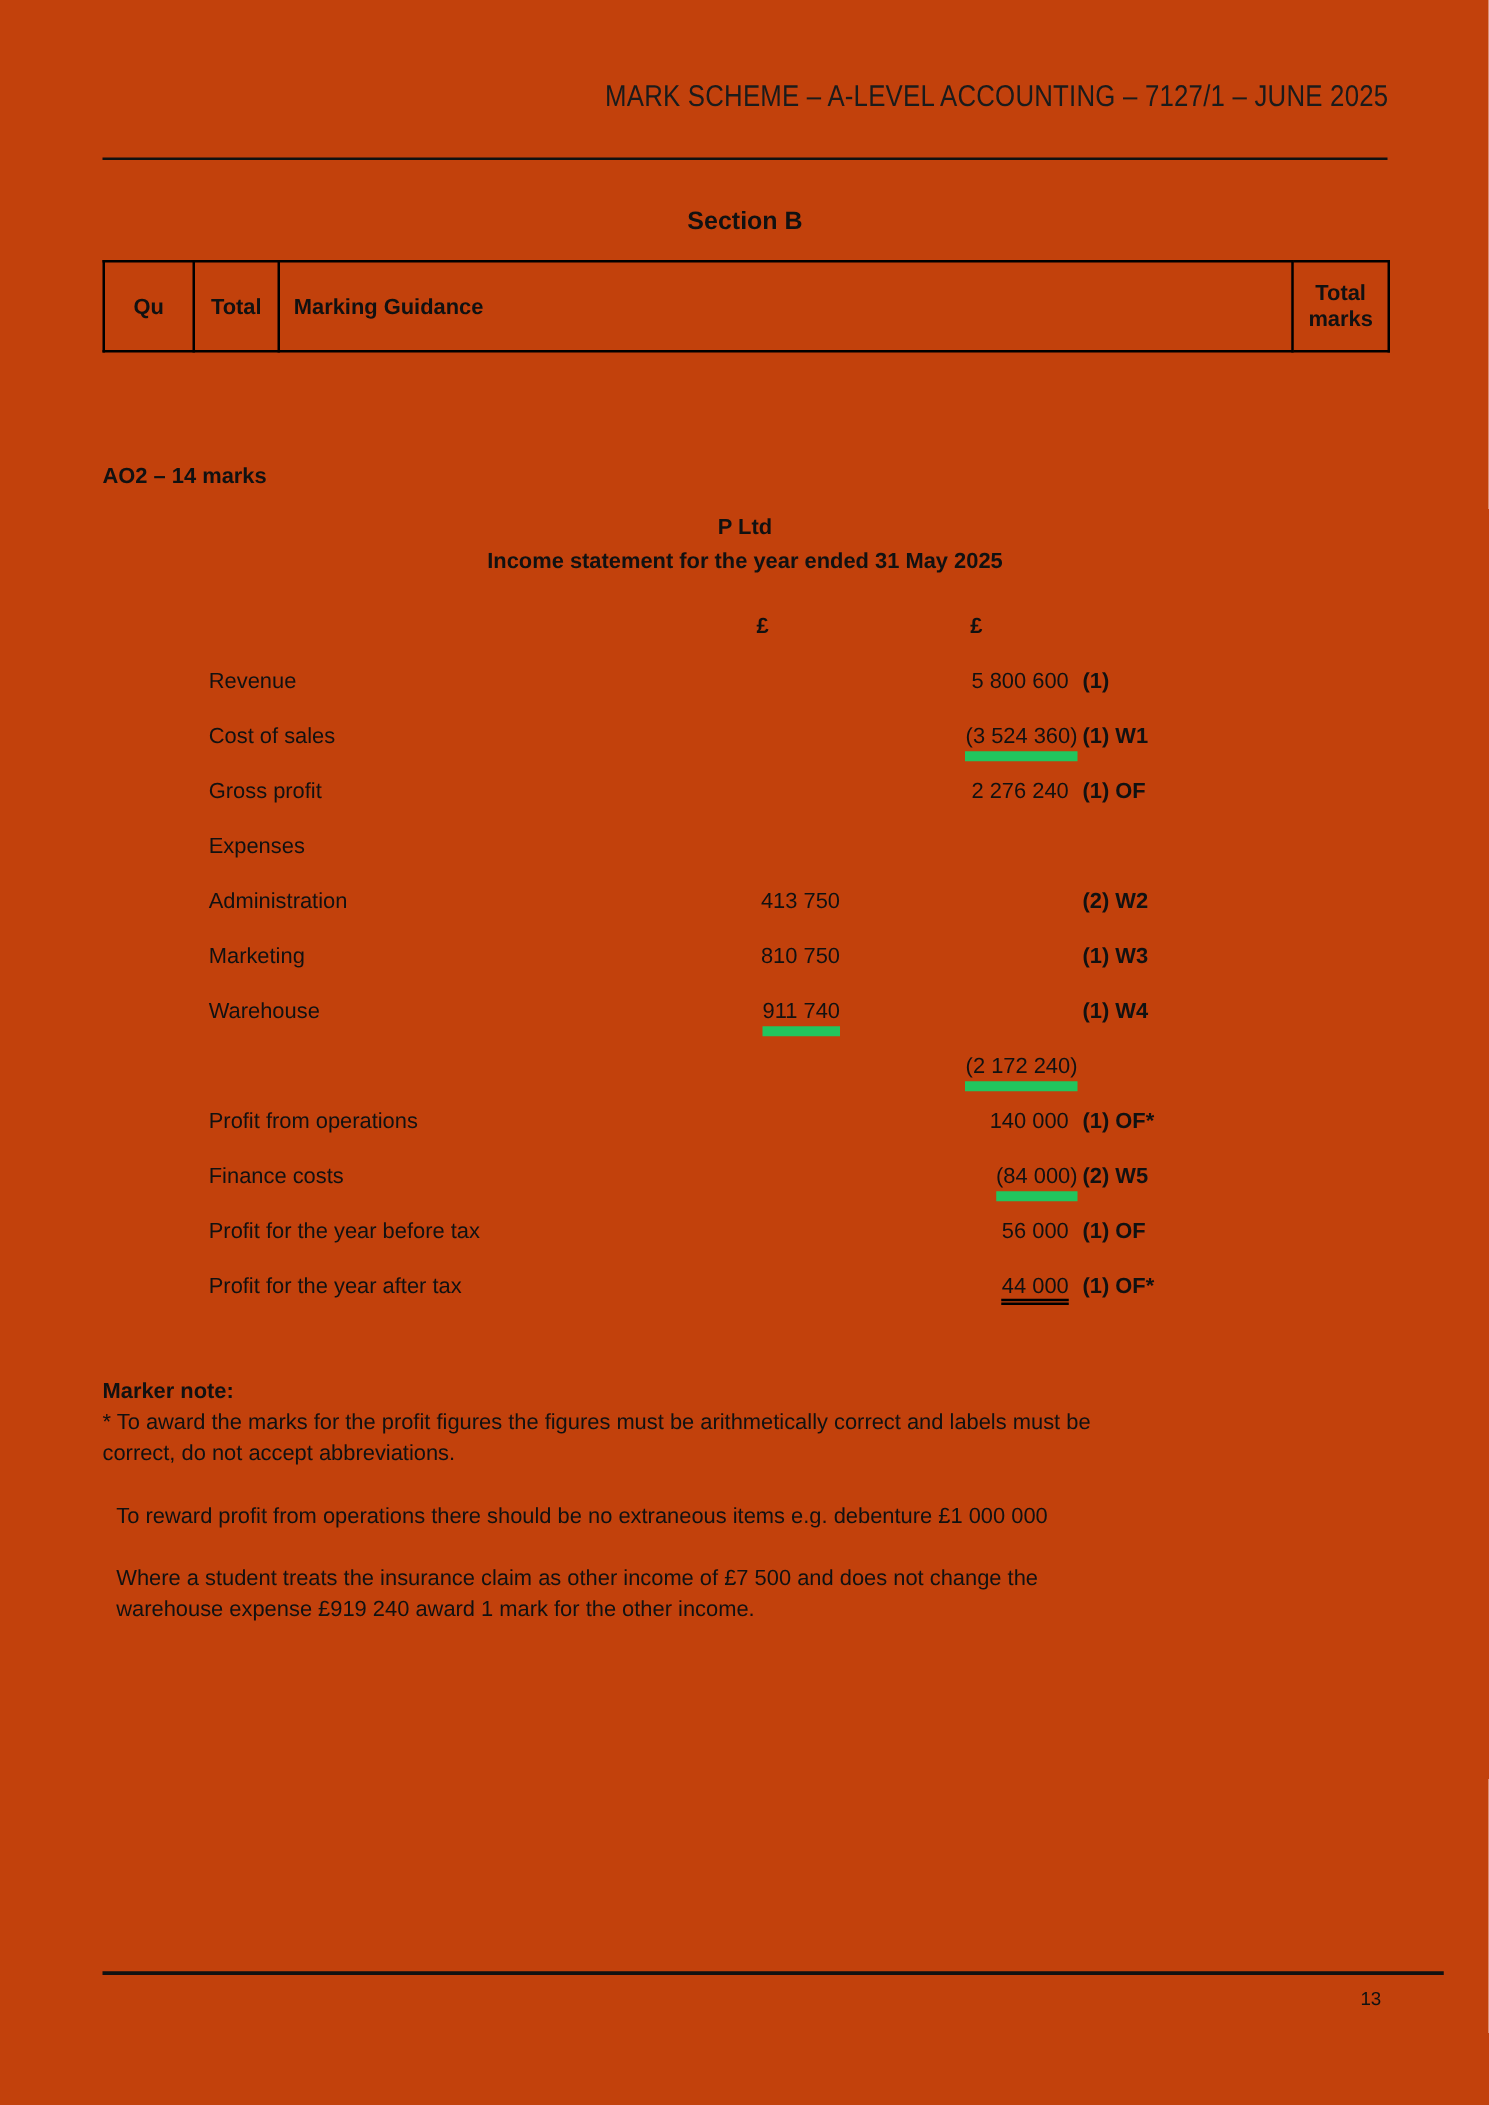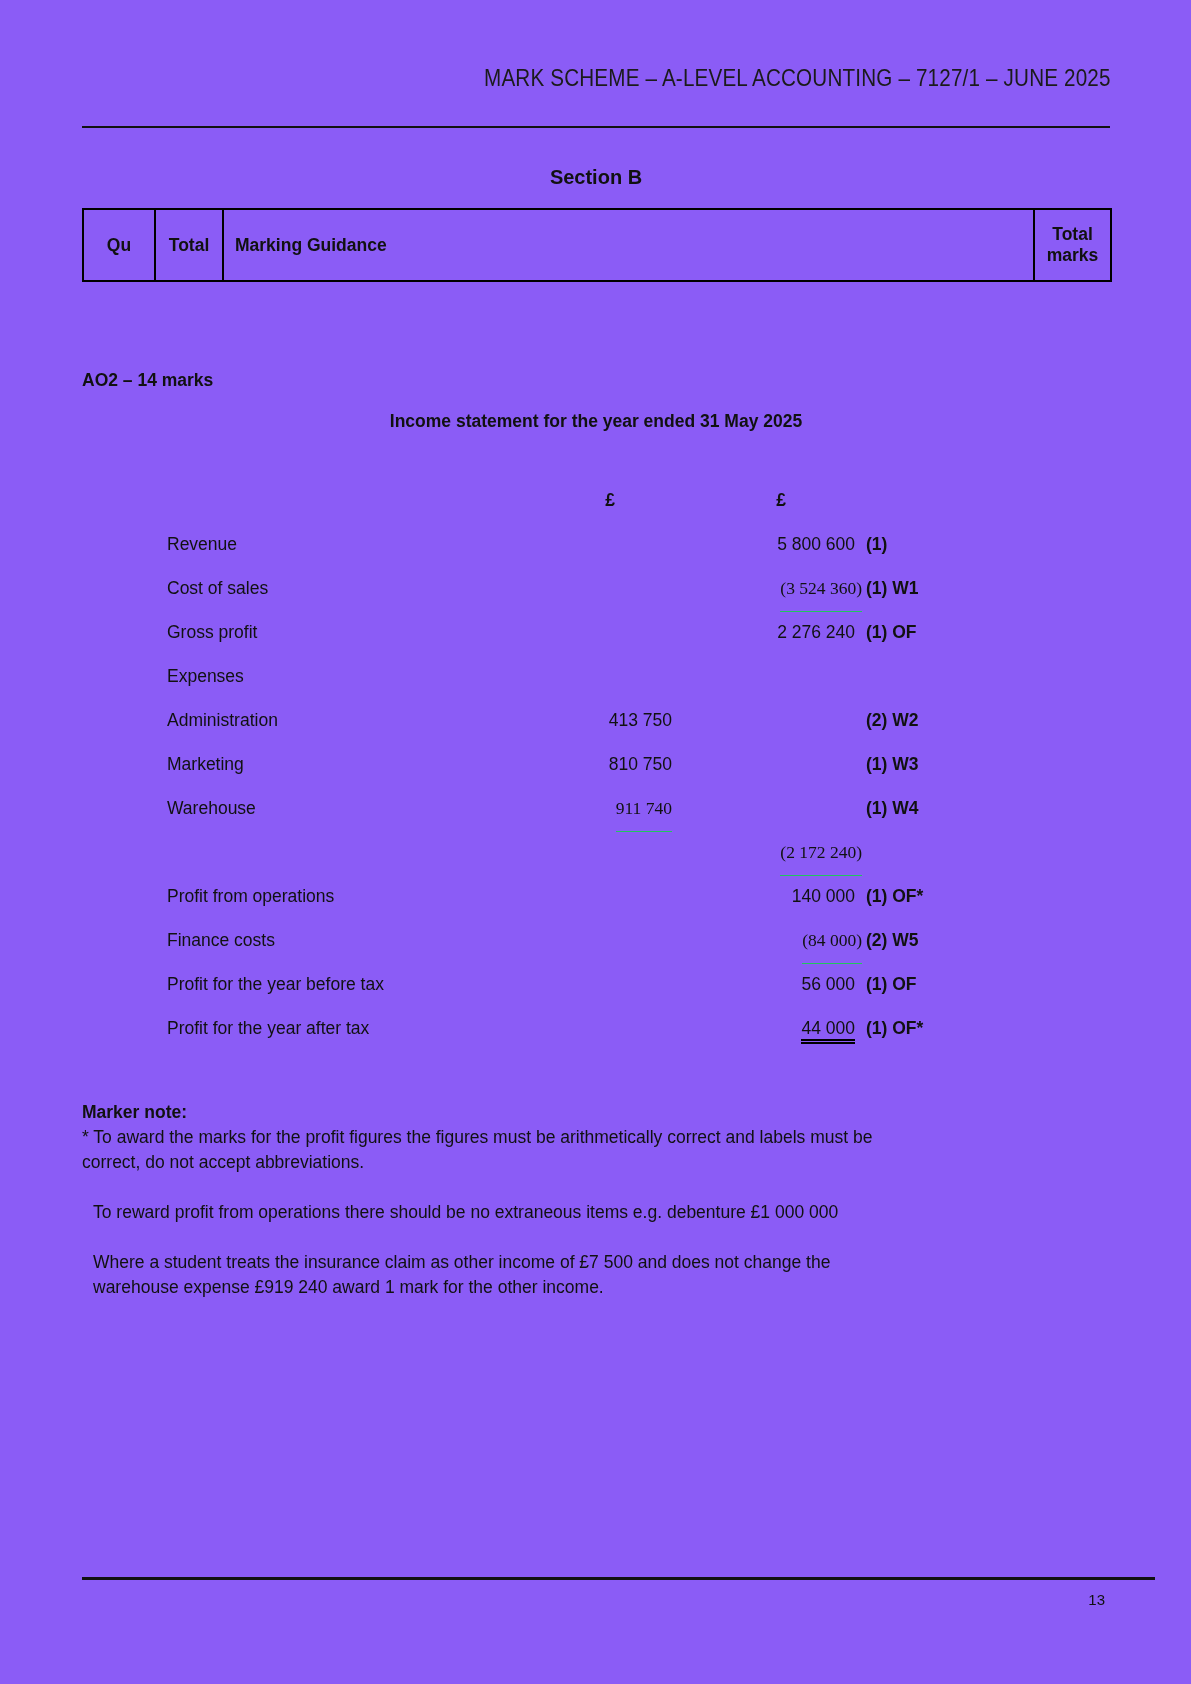--- a/index.html
+++ b/index.html
@@ -1,17 +1,17 @@
 <!DOCTYPE html>
 <html><head>
 <meta charset="utf-8">
 <style>
   html,body { margin:0; padding:0; background:#ffffff; }
   body { font-family:"Liberation Sans", sans-serif; color:#111; }
-  .page { position:relative; width:1191px; height:1684px; background:#8b5cf6; overflow:hidden; }
+  .page { position:relative; width:1191px; height:1684px; background:#c2410c; overflow:hidden; }
 
   
   .doc-header {
     position:absolute; top:64px; right:80px;
     font-size:24px; color:#1b1b1b; white-space:nowrap;
     transform:scaleX(0.86); transform-origin:100% 50%;
     letter-spacing:0.2px;
   }
   .rule-top { position:absolute; left:82px; top:126px; width:1028px; height:2px; background:#111; }
 
@@ -36,21 +36,21 @@
   
   .statement { position:absolute; left:167px; top:490px; width:770px; font-size:17.5px; }
   .st-row { display:flex; align-items:baseline; line-height:20px; margin-bottom:24px; }
   .st-label { flex:1; }
   .st-a1 { width:124px; text-align:right; }
   .st-a2 { width:132px; text-align:right; margin-left:58px; padding-right:7px; box-sizing:border-box; }
   .st-marks { width:75px; padding-left:4px; font-weight:bold; box-sizing:border-box; white-space:nowrap; }
   .cur { font-weight:bold; text-align:center; }
   .st-a2.cur { padding-right:30px; }
   .neg { margin-right:-7px; }
-  .u1 { border-bottom:1px solid #22c55e; padding-bottom:13px;font-family:Liberation Serif, serif; }
+  .u1 { border-bottom:8px solid #22c55e; padding-bottom:3px; }
   .u2 { border-bottom:5px double #000; padding-bottom:1px; }
 
   
   .marker-note { position:absolute; left:82px; top:1100px; width:1035px; font-size:17.5px; line-height:25px; }
   .mn-heading { font-weight:bold; }
   .marker-note p { margin:0; }
   .marker-note p + p { margin-top:25px;margin-left:11px; }
 
   
   .rule-bottom { position:absolute; left:82px; top:1577px; width:1073px; height:3px; background:#111; }
@@ -79,20 +79,21 @@
       <th class="c-center">Total</th>
       <th class="c-left">Marking Guidance</th>
       <th class="c-center">Total marks</th>
     </tr>
   </tbody>
     </table>
 
   <div class="ao-line">AO2 – 14 marks</div>
 
   <div class="stmt-head">
+    <div>P Ltd</div>
     <div>Income statement for the year ended 31 May 2025</div>
   </div>
 
   <div class="statement">
 
     <div class="st-row">
       <span class="st-label"></span>
       <span class="st-a1 cur">£</span>
       <span class="st-a2 cur">£</span>
       <span class="st-marks"></span>

